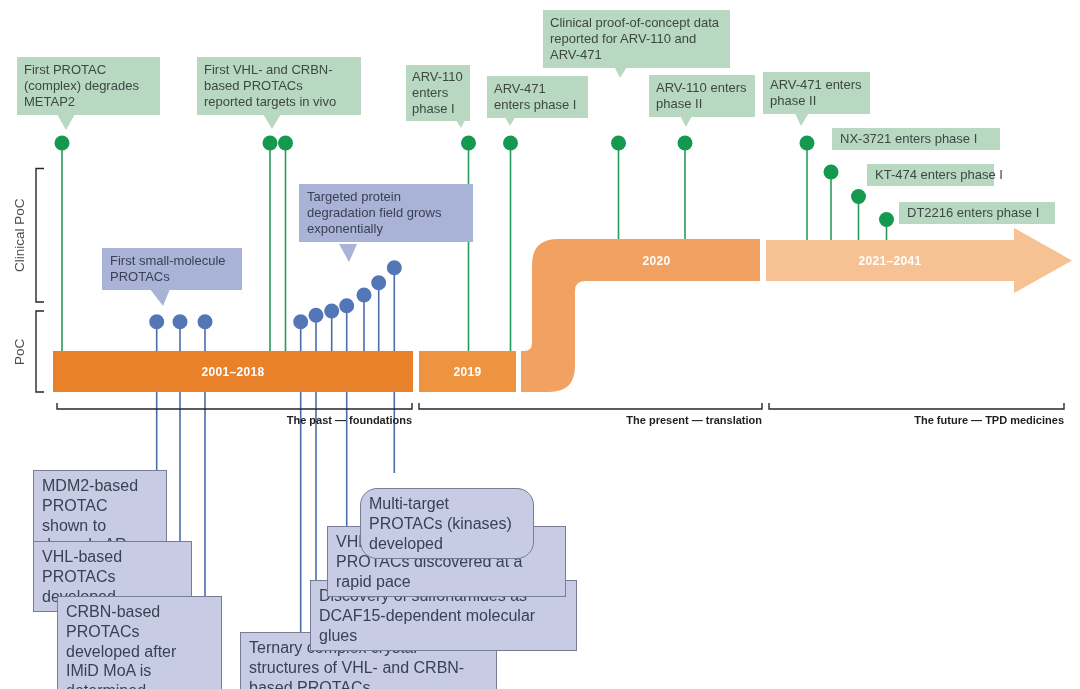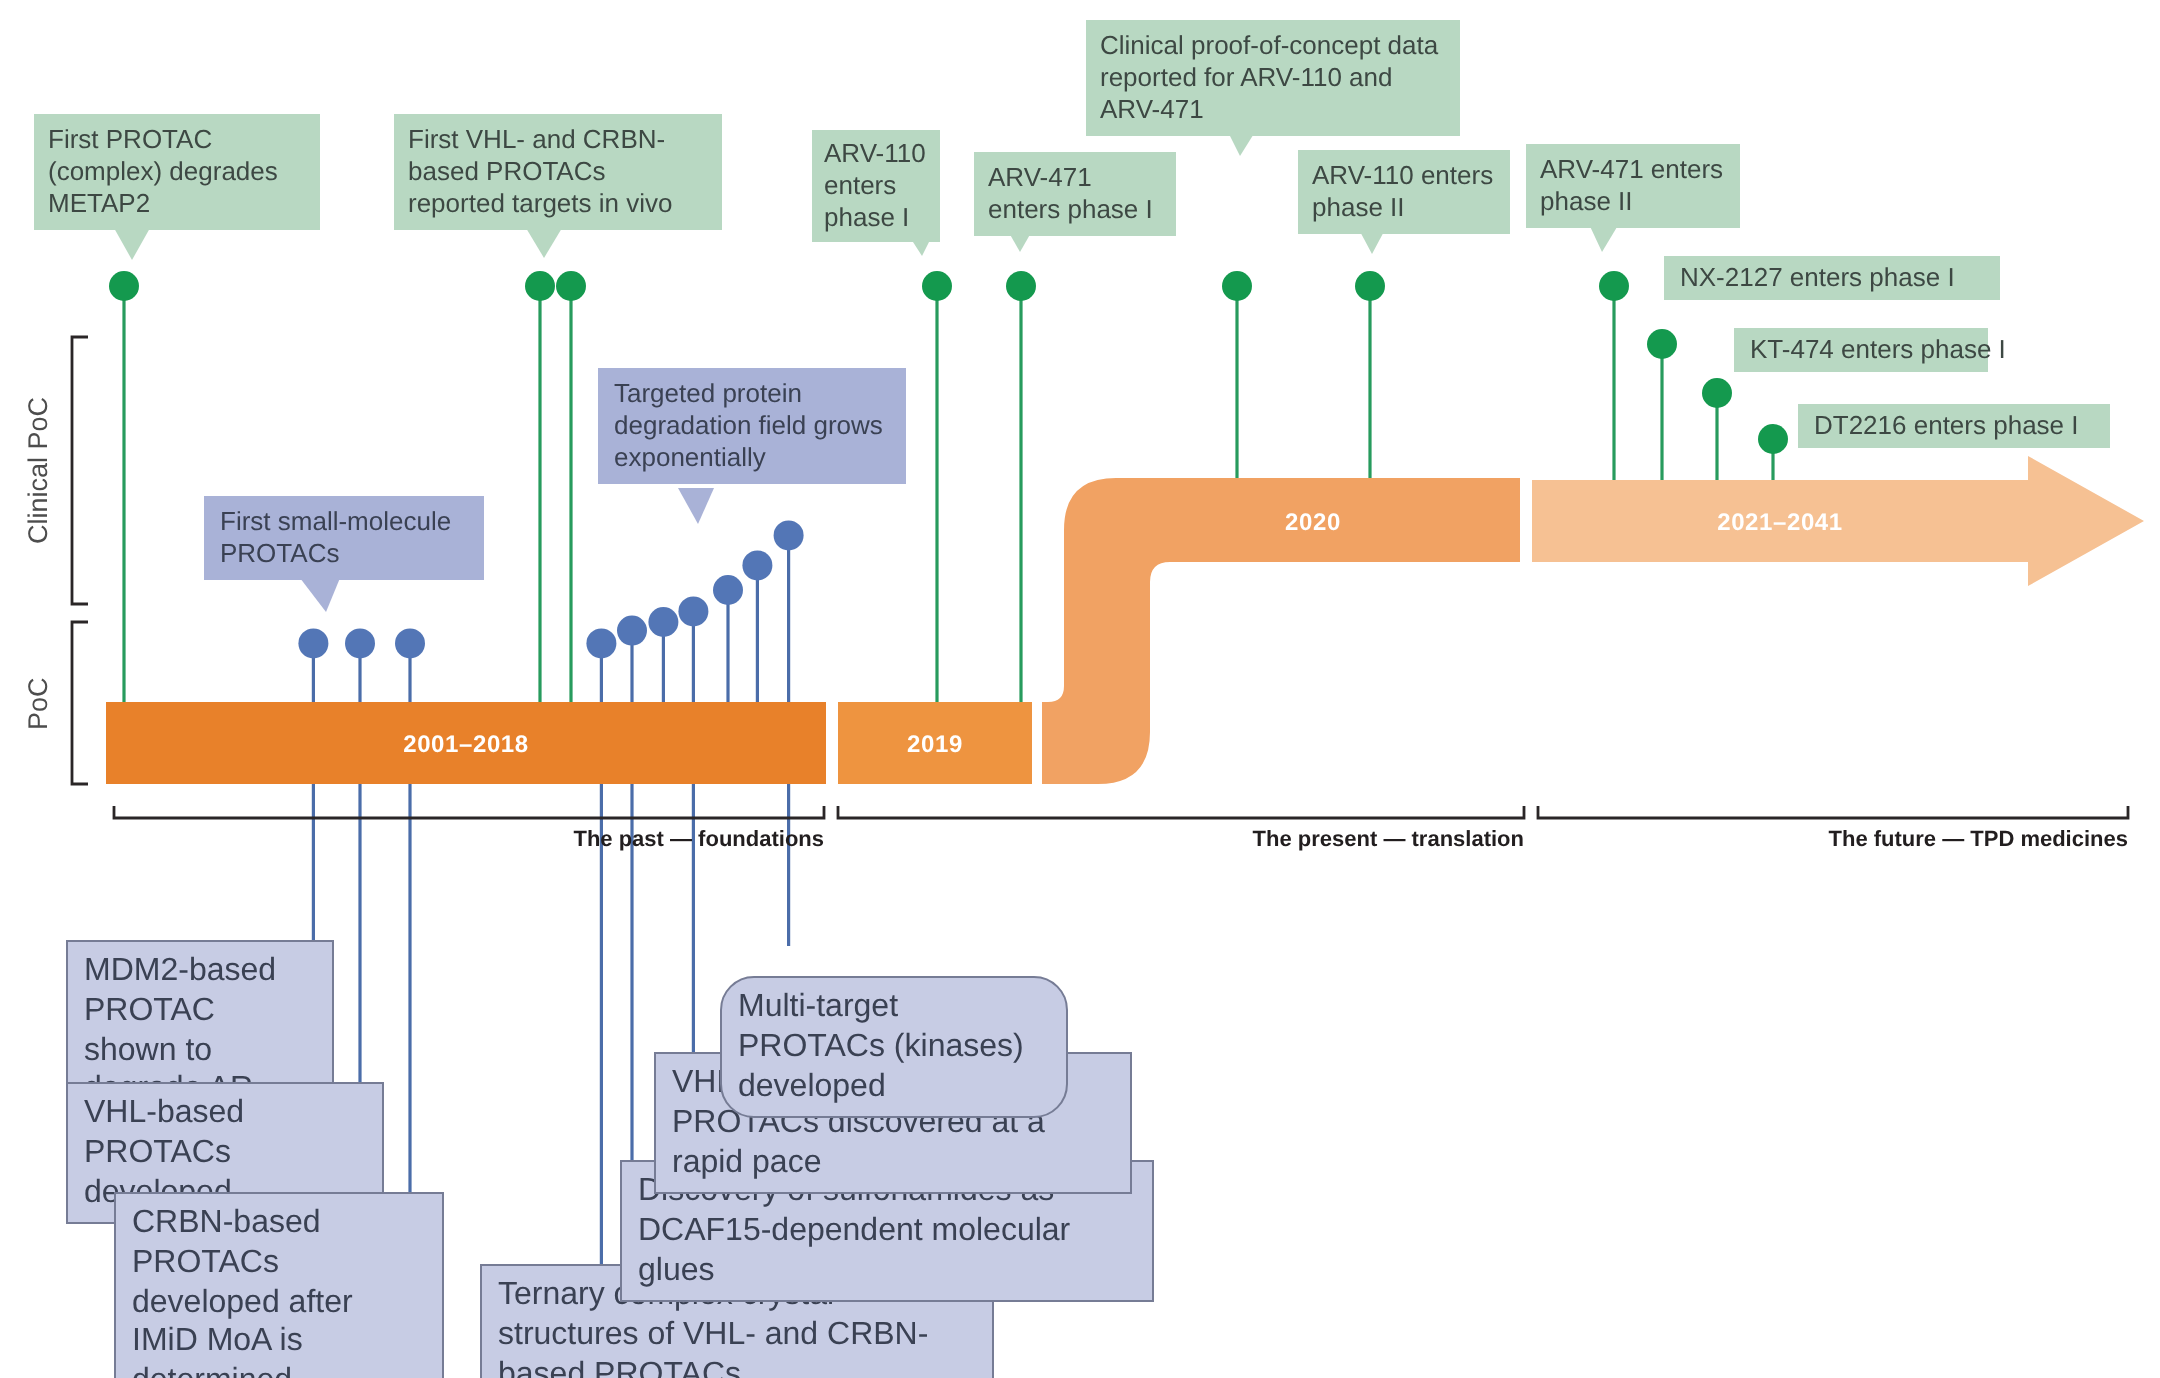--- a/index.html
+++ b/index.html
@@ -140,26 +140,26 @@
   <div class="abs era-label" style="left:419px; top:414px; width:343px;">The present — translation</div>
   <div class="abs era-label" style="left:769px; top:414px; width:295px;">The future — TPD medicines</div>
 
   <div class="abs gbox" style="left:17px; top:57px; width:143px;">First PROTAC (complex) degrades METAP2</div>
   <div class="abs gbox" style="left:197px; top:57px; width:164px;">First VHL- and CRBN-based PROTACs reported targets in vivo</div>
   <div class="abs gbox" style="left:406px; top:65px; width:64px; padding:4px 6px;">ARV-110 enters phase I</div>
   <div class="abs gbox" style="left:487px; top:76px; width:101px;">ARV-471 enters phase I</div>
   <div class="abs gbox" style="left:543px; top:10px; width:187px;">Clinical proof-of-concept data reported for ARV-110 and ARV-471</div>
   <div class="abs gbox" style="left:649px; top:75px; width:106px;">ARV-110 enters phase II</div>
   <div class="abs gbox" style="left:763px; top:72px; width:107px;">ARV-471 enters phase II</div>
-  <div class="abs gbox" style="left:832px; top:128px; width:168px; padding:3px 8px; white-space:nowrap;">NX-2127 enters phase I</div>
+  <div class="abs gbox" style="left:832px; top:128px; width:168px; padding:3px 8px; white-space:nowrap;">NX-3721 enters phase I</div>
   <div class="abs gbox" style="left:867px; top:164px; width:127px; padding:3px 8px; white-space:nowrap;">KT-474 enters phase I</div>
   <div class="abs gbox" style="left:899px; top:202px; width:156px; padding:3px 8px; white-space:nowrap;">DT2216 enters phase I</div>
 
   <div class="abs pbox" style="left:102px; top:248px; width:140px;">First small-molecule PROTACs</div>
-  <div class="abs pbox" style="left:299px; top:184px; width:154px;">Targeted protein degradation field grows exponentially</div>
+  <div class="abs pbox" style="left:299px; top:184px; width:174px;">Targeted protein degradation field grows exponentially</div>
 
   <div class="abs bbox" style="left:33px; top:470px; width:134px;">MDM2-based PROTAC shown to degrade AR</div>
   <div class="abs bbox" style="left:33px; top:541px; width:159px;">VHL-based PROTACs developed</div>
   <div class="abs bbox" style="left:57px; top:596px; width:165px;">CRBN-based PROTACs developed after IMiD MoA is determined</div>
   <div class="abs bbox" style="left:240px; top:632px; width:257px;">Ternary complex crystal structures of VHL- and CRBN-based PROTACs</div>
   <div class="abs bbox" style="left:310px; top:580px; width:267px;">Discovery of sulfonamides as DCAF15-dependent molecular glues</div>
   <div class="abs bbox" style="left:327px; top:526px; width:239px;">VHL- and CRBN-based PROTACs discovered at a rapid pace</div>
   <div class="abs bbox" style="left:360px; top:488px; width:174px;border-radius:17px;">Multi-target PROTACs (kinases) developed</div>
 
 </div>

